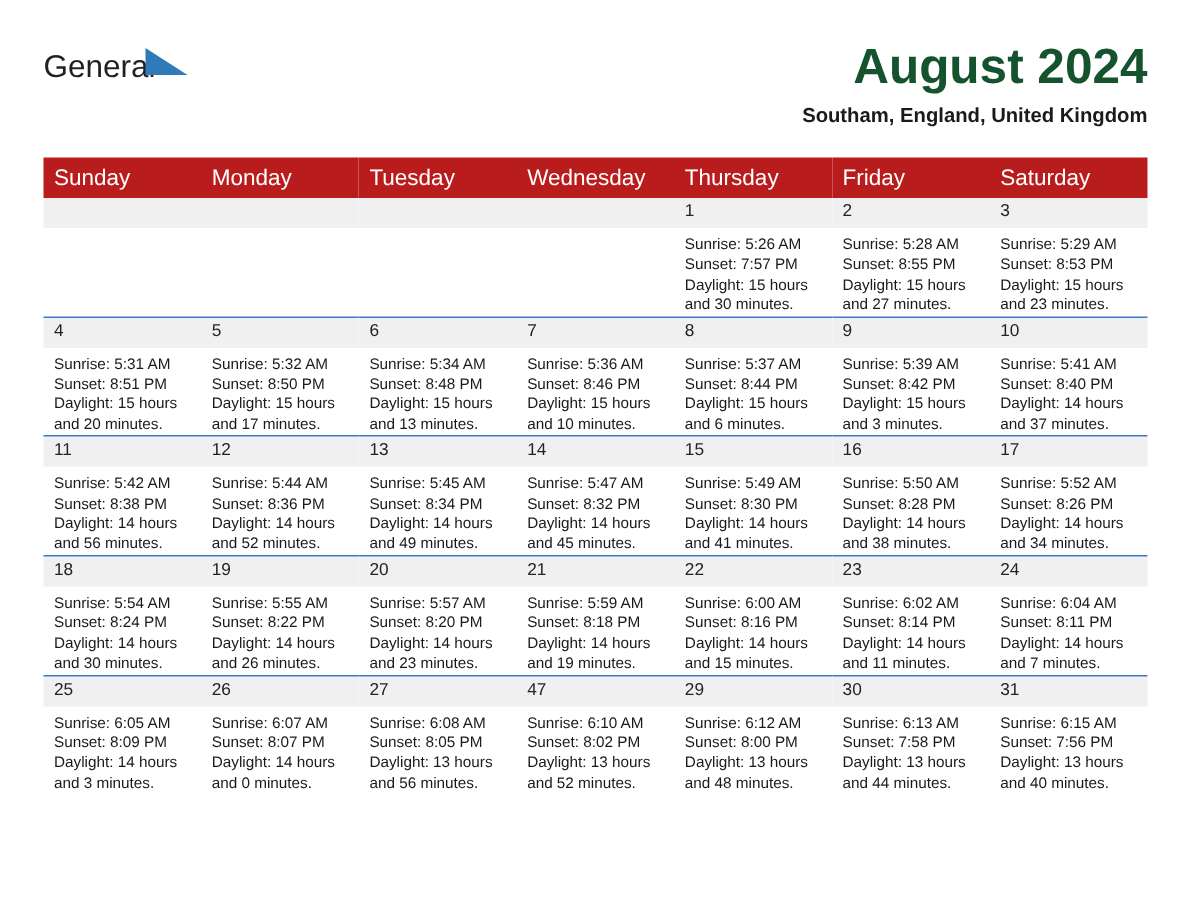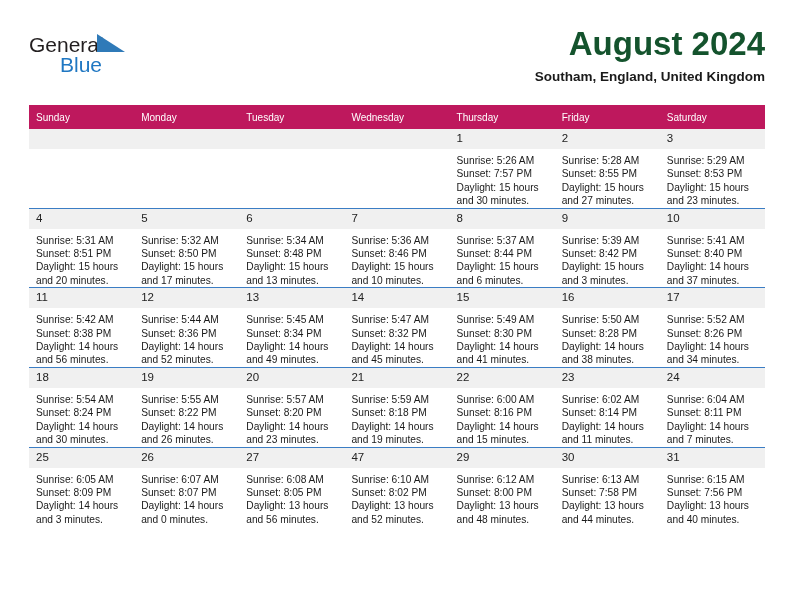--- a/index.html
+++ b/index.html
@@ -83,23 +83,23 @@
   
   .cal {
     position: absolute;
     left: 29px;
     top: 105px;
     width: 736px;
     border-collapse: collapse;
     table-layout: fixed;
   }
   .cal th {
-    background: #be185d;
+    background: #b91c1c;
     color: #ffffff;
-    font-size: 10px;
+    font-size: 15px;
     font-weight: 400;
     text-align: left;
     padding: 5px 0 5px 7px;
     height: 14px;
     vertical-align: middle;
     border: none;
   }
   .cal td {
     vertical-align: top;
     padding: 0;
@@ -141,21 +141,20 @@
 <div class="page">
 
   <div class="top">
 
     <div class="logo">
       <div style="position:relative; white-space:nowrap;">
         <span class="logo-general">General</span><span class="logo-tri"><svg width="30" height="20" viewBox="0 0 30 20" aria-hidden="true">
               <polygon points="1,19 1,1 29,19" fill="#2f7ab8"></polygon>
             </svg></span>
       </div>
-      <span class="logo-blue">Blue</span>
     </div>
 
     <div class="title-block">
       <div class="cal-title">August 2024</div>
       <div class="cal-subtitle">Southam, England, United Kingdom</div>
     </div>
 
   </div>
 
   <table class="cal">

